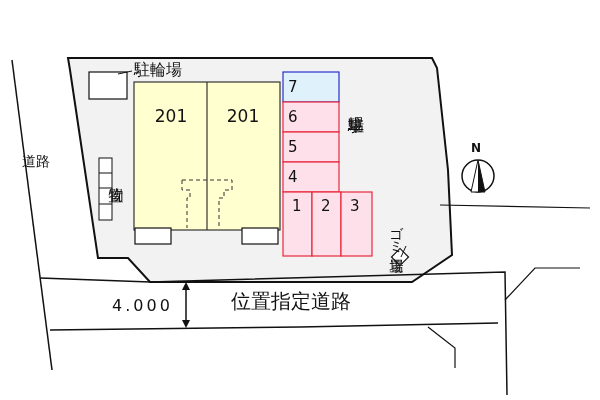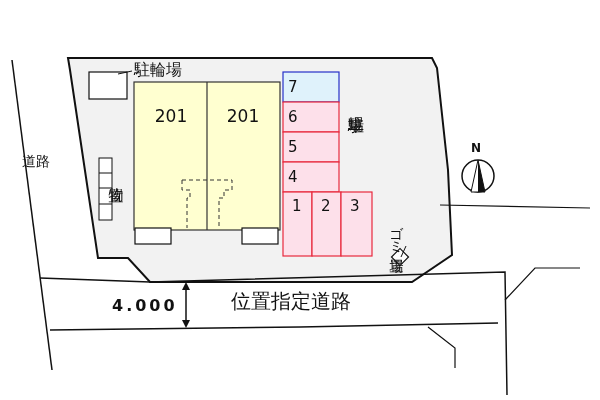--- a/index.html
+++ b/index.html
@@ -79,14 +79,14 @@
 <div class="lbl pnum" style="left:288px;top:168px;">4</div>
 <div class="lbl pnum" style="left:292px;top:197px;">1</div>
 <div class="lbl pnum" style="left:321px;top:197px;">2</div>
 <div class="lbl pnum" style="left:350px;top:197px;">3</div>
 
 <div class="lbl vert" style="left:345px;top:104px;font-size:16px;">駐車場</div>
 <div class="lbl vert" style="left:388px;top:212px;font-size:14px;height:36px;">ゴミ置場</div>
 
 <div class="lbl" style="left:471px;top:141px;font-size:12px;font-weight:bold;">N</div>
 
-<div class="lbl" style="left:112px;top:296px;font-size:16px;letter-spacing:3px;font-weight:bold;">4.000</div>
+<div class="lbl" style="left:112px;top:296px;font-size:16px;letter-spacing:3px;">4.000</div>
 <div class="lbl" style="left:231px;top:288px;font-size:20px;">位置指定道路</div>
 
 </body></html>

